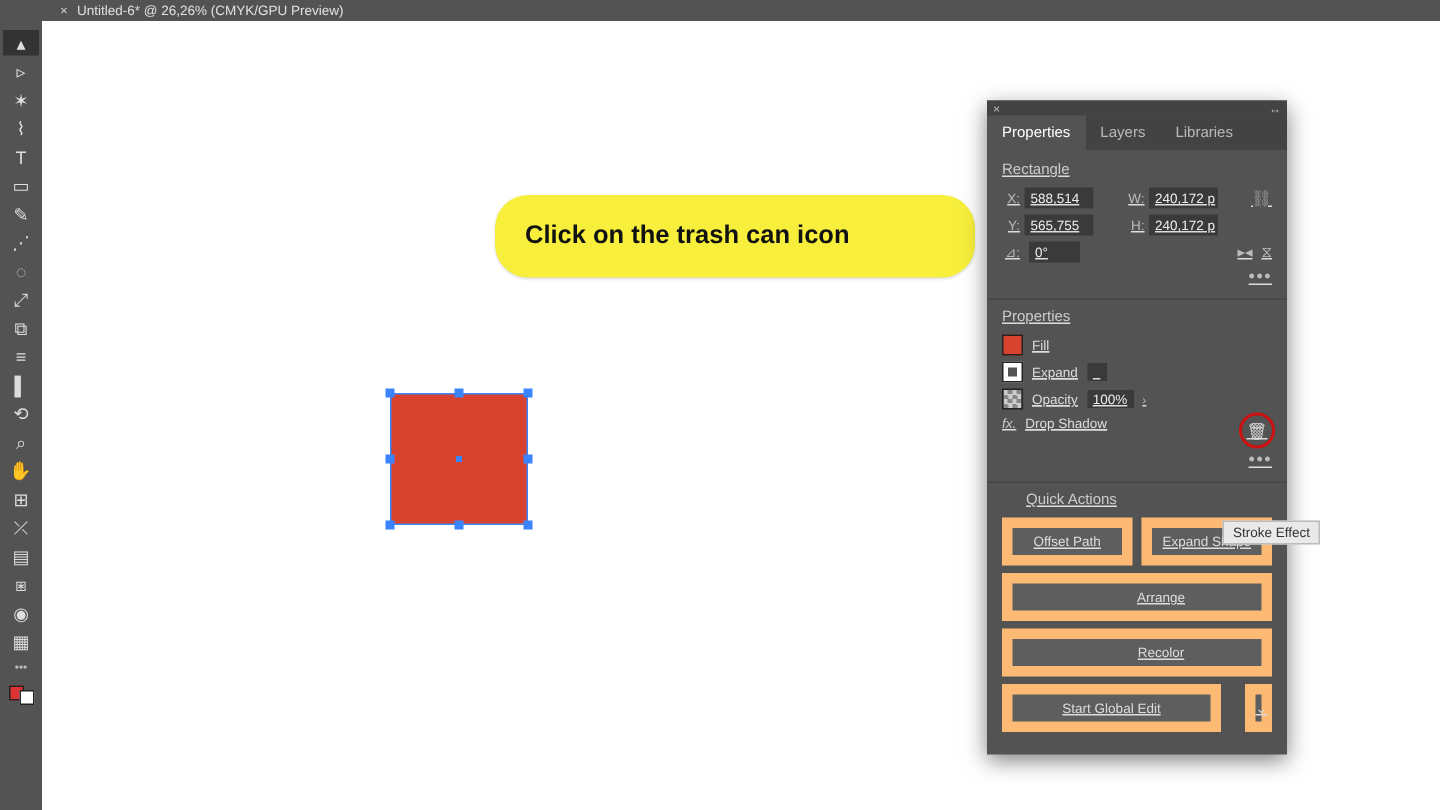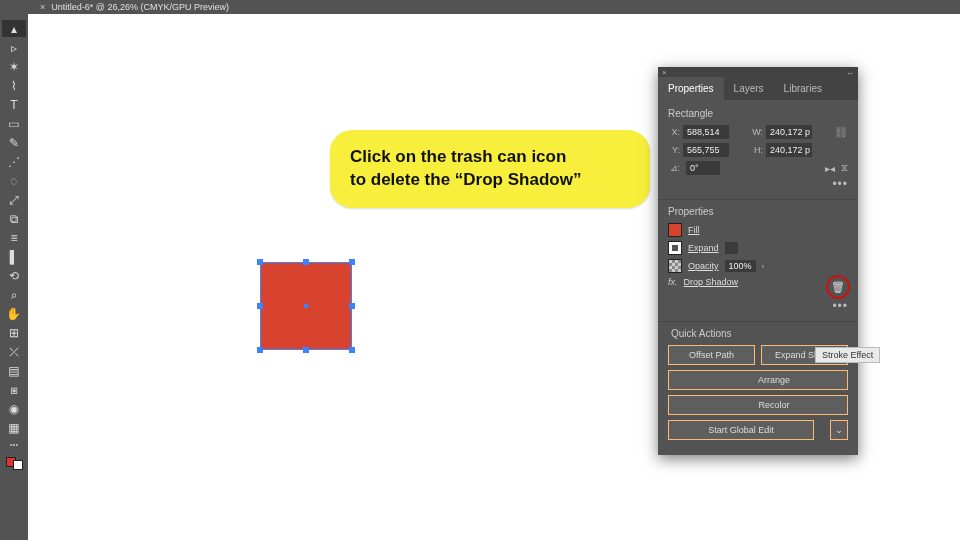--- a/index.html
+++ b/index.html
@@ -43,21 +43,21 @@
   
   .arrow-svg { position: absolute; top: 210px; left: 720px; width: 120px; height: 130px; pointer-events: none; }
 
   
   .panel { position: absolute; top: 67px; left: 658px; width: 200px; background: #535353; box-shadow: 0 4px 14px rgba(0,0,0,.5); color: #ddd; font-size: 10px; }
   .panel-grip { height: 10px; background: #434343; display: flex; justify-content: space-between; align-items: center; padding: 0 4px; }
   .panel-grip span { color: #bbb; font-size: 8px; }
   .panel-tabs { display: flex; background: #434343; text-align: right; }
   .ptab { padding: 6px 10px; font-size: 10px; color: #bbb; cursor: pointer; }
   .ptab.active { background: #535353; color: #fff; }
-  .panel-body { padding: 8px 10px 10px; }
+  .panel-body { padding: 8px 10px 10px; text-decoration: underline; }
   .sec-title { font-size: 10px; color: #ccc; margin-bottom: 6px; }
 
   .xform { display: grid; grid-template-columns: 1fr 1fr auto; gap: 4px 6px; align-items: center; margin-bottom: 4px; }
   .xf-field { display: flex; align-items: center; gap: 3px; }
   .xf-label { color: #bbb; font-size: 9px; width: 12px; text-align: right; }
   .xf-val { background: #3a3a3a; padding: 2px 4px; font-size: 9px; color: #eee; width: 46px; overflow: hidden; white-space: nowrap; }
   .link-icon { color: #999; font-size: 11px; }
   .angle-row { display: flex; align-items: center; gap: 6px; margin-top: 2px; }
   .more-dots { text-align: right; color: #bbb; font-size: 12px; letter-spacing: 1px; padding: 2px 0; }
 
@@ -77,23 +77,23 @@
   .fx-row { display: flex; gap: 6px; margin-top: 4px; }
   .fx-label { font-style: italic; font-size: 9px; color: #ccc; }
   .fx-name { color: #ddd; font-size: 9px; text-decoration: underline; }
 
   .trash-wrap { position: relative; display: flex; align-items: center; justify-content: center; width: 20px; height: 20px; }
   .trash-ring { position: absolute; inset: -2px; border: 2px solid #c11; border-radius: 50%; }
   .trash-icon { color: #ddd; font-size: 11px; }
 
   .tooltip { position: absolute; top: 347px; left: 815px; background: #e9e9e9; color: #333; font-size: 9px; padding: 2px 6px; border: 1px solid #bbb; white-space: nowrap; }
 
-  .qa-title { font-size: 10px; color: #ccc; margin: 4px 3px 6px; }
+  .qa-title { font-size: 10px; color: #ccc; margin: 4px 16px 6px; }
   .qa-row { display: flex; gap: 6px; margin-bottom: 5px; }
-  .qa-btn { flex: 1; background: #5e5e5e; border: 1px solid #fdba74; color: #ddd; font-size: 9px; padding: 4px 0; text-align: center; cursor: pointer; }
+  .qa-btn { flex: 1; background: #5e5e5e; border: 7px solid #fdba74; color: #ddd; font-size: 9px; padding: 4px 0; text-align: center; cursor: pointer; }
   .qa-btn.full { width: 100%; padding-left: 32px; }
   .qa-split { display: flex; gap: 16px; }
   .qa-split .qa-btn:first-child { flex: 1; }
   .qa-split .qa-btn:last-child { width: 18px; flex: none; }
 </style>
 </head>
 <body>
 
 <div class="menubar"></div>
 
@@ -145,21 +145,20 @@
     <div class="handle h-bl"></div>
     <div class="handle h-bm"></div>
     <div class="handle h-br"></div>
     <div class="center-dot"></div>
   </div>
 </div>
 
 <div class="callout">
   <p>
     <span>Click on the trash can icon</span><br>
-    <span>to delete the “Drop Shadow”</span>
   </p>
 </div>
 
 <svg class="arrow-svg" viewBox="0 0 120 130">
   <path d="M20,10 L90,100" stroke="#b00" stroke-width="12" fill="none"></path>
   <polygon points="90,100 110,118 70,112" fill="#b00" stroke="#000" stroke-width="1"></polygon>
   <path d="M20,10 L90,100" stroke="#000" stroke-width="1" fill="none"></path>
 </svg>
 
 <div class="panel">

